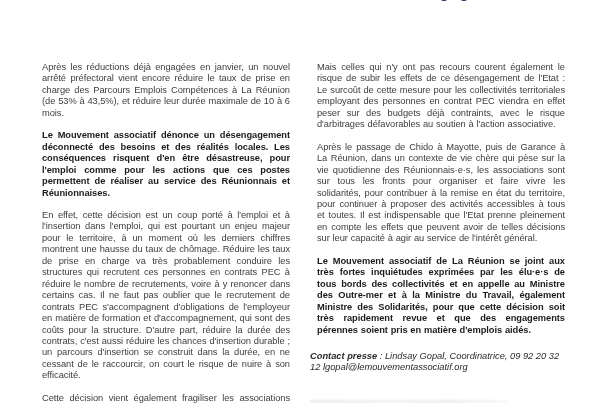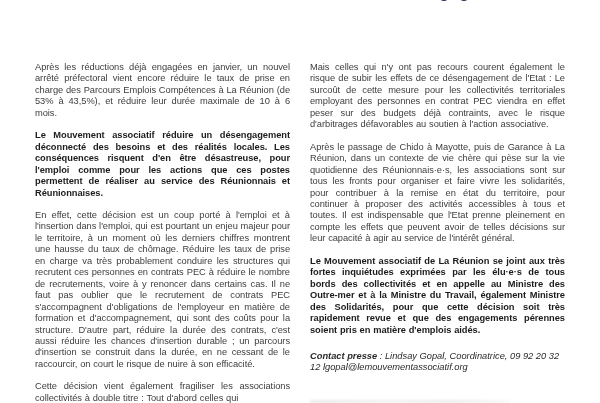--- a/index.html
+++ b/index.html
@@ -32,21 +32,21 @@
     left: 35px;
     right: 35px;
     display: flex;
     gap: 20px;
   }
   .col {
     flex: 1 1 0;
     min-width: 0;
   }
   .col p {
-    margin: 0 0 11px 0;
+    margin: 0 0 11px 7px;
     font-size: 9.3px;
     line-height: 11.45px;
     color: #3d3d3d;
     text-align: justify;
     letter-spacing: -0.05px;
     word-spacing: 0.3px;
   }
   .col p.bold {
     font-weight: bold;
     color: #1c1c1c;
@@ -76,21 +76,21 @@
 </head>
 <body>
 
 <div class="title-block">
   <div>Le Mouvement associatif dénonce un désengagement</div>
 </div>
 
 <div class="content">
   <div class="col">
     <p>Après les réductions déjà engagées en janvier, un nouvel arrêté préfectoral vient encore réduire le taux de prise en charge des Parcours Emplois Compétences à La Réunion (de 53% à 43,5%), et réduire leur durée maximale de 10 à 6 mois.</p>
-    <p class="bold">Le Mouvement associatif réduire un désengagement déconnecté des besoins et des réalités locales. Les conséquences risquent d'en être désastreuse, pour l'emploi comme pour les actions que ces postes permettent de réaliser au service des Réunionnais et Réunionnaises.</p>
+    <p class="bold">Le Mouvement associatif dénonce un désengagement déconnecté des besoins et des réalités locales. Les conséquences risquent d'en être désastreuse, pour l'emploi comme pour les actions que ces postes permettent de réaliser au service des Réunionnais et Réunionnaises.</p>
     <p>En effet, cette décision est un coup porté à l'emploi et à l'insertion dans l'emploi, qui est pourtant un enjeu majeur pour le territoire, à un moment où les derniers chiffres montrent une hausse du taux de chômage. Réduire les taux de prise en charge va très probablement conduire les structures qui recrutent ces personnes en contrats PEC à réduire le nombre de recrutements, voire à y renoncer dans certains cas. Il ne faut pas oublier que le recrutement de contrats PEC s'accompagnent d'obligations de l'employeur en matière de formation et d'accompagnement, qui sont des coûts pour la structure. D'autre part, réduire la durée des contrats, c'est aussi réduire les chances d'insertion durable ; un parcours d'insertion se construit dans la durée, en ne cessant de le raccourcir, on court le risque de nuire à son efficacité.</p>
     <p>Cette décision vient également fragiliser les associations collectivités à double titre : Tout d'abord celles qui</p>
   </div>
   <div class="col">
     <p>Mais celles qui n'y ont pas recours courent également le risque de subir les effets de ce désengagement de l'Etat : Le surcoût de cette mesure pour les collectivités territoriales employant des personnes en contrat PEC viendra en effet peser sur des budgets déjà contraints, avec le risque d'arbitrages défavorables au soutien à l'action associative.</p>
     <p>Après le passage de Chido à Mayotte, puis de Garance à La Réunion, dans un contexte de vie chère qui pèse sur la vie quotidienne des Réunionnais·e·s, les associations sont sur tous les fronts pour organiser et faire vivre les solidarités, pour contribuer à la remise en état du territoire, pour continuer à proposer des activités accessibles à tous et toutes. Il est indispensable que l'Etat prenne pleinement en compte les effets que peuvent avoir de telles décisions sur leur capacité à agir au service de l'intérêt général.</p>
     <p class="bold">Le Mouvement associatif de La Réunion se joint aux très fortes inquiétudes exprimées par les élu·e·s de tous bords des collectivités et en appelle au Ministre des Outre-mer et à la Ministre du Travail, également Ministre des Solidarités, pour que cette décision soit très rapidement revue et que des engagements pérennes soient pris en matière d'emplois aidés.</p>
     <div class="contact">
       <span class="contact-label">Contact presse</span><span> : Lindsay Gopal, Coordinatrice, 09 92 20 32 12 lgopal@lemouvementassociatif.org</span>
     </div>

